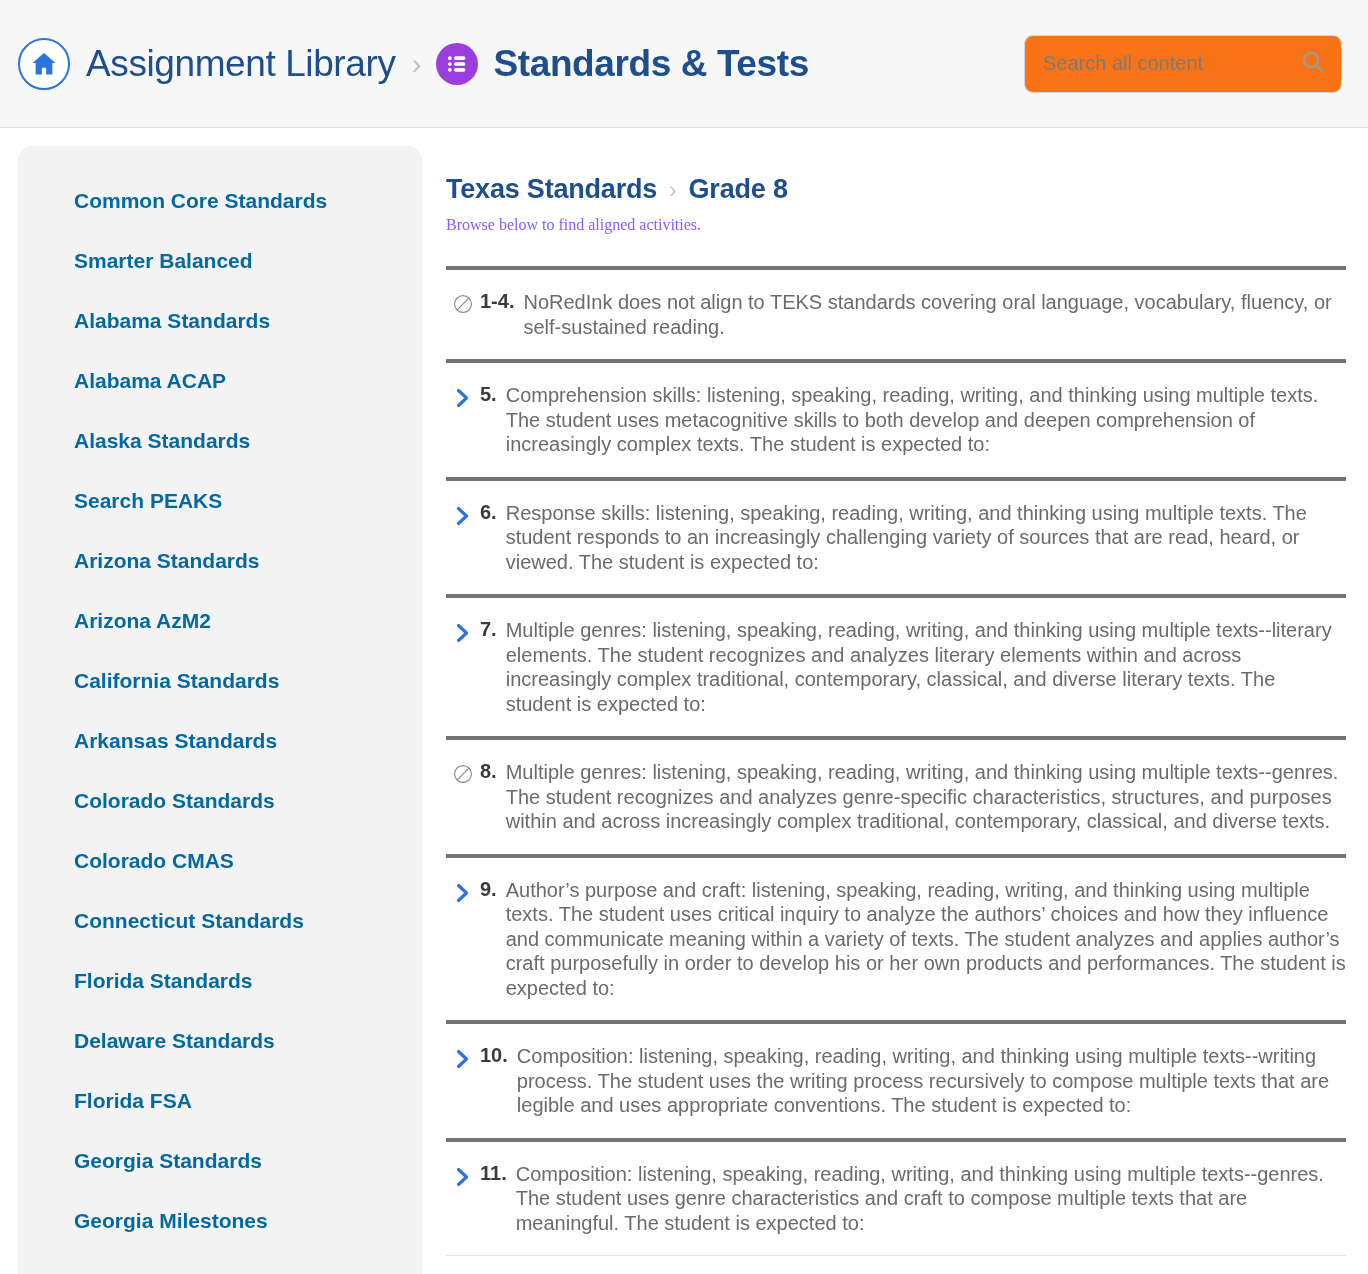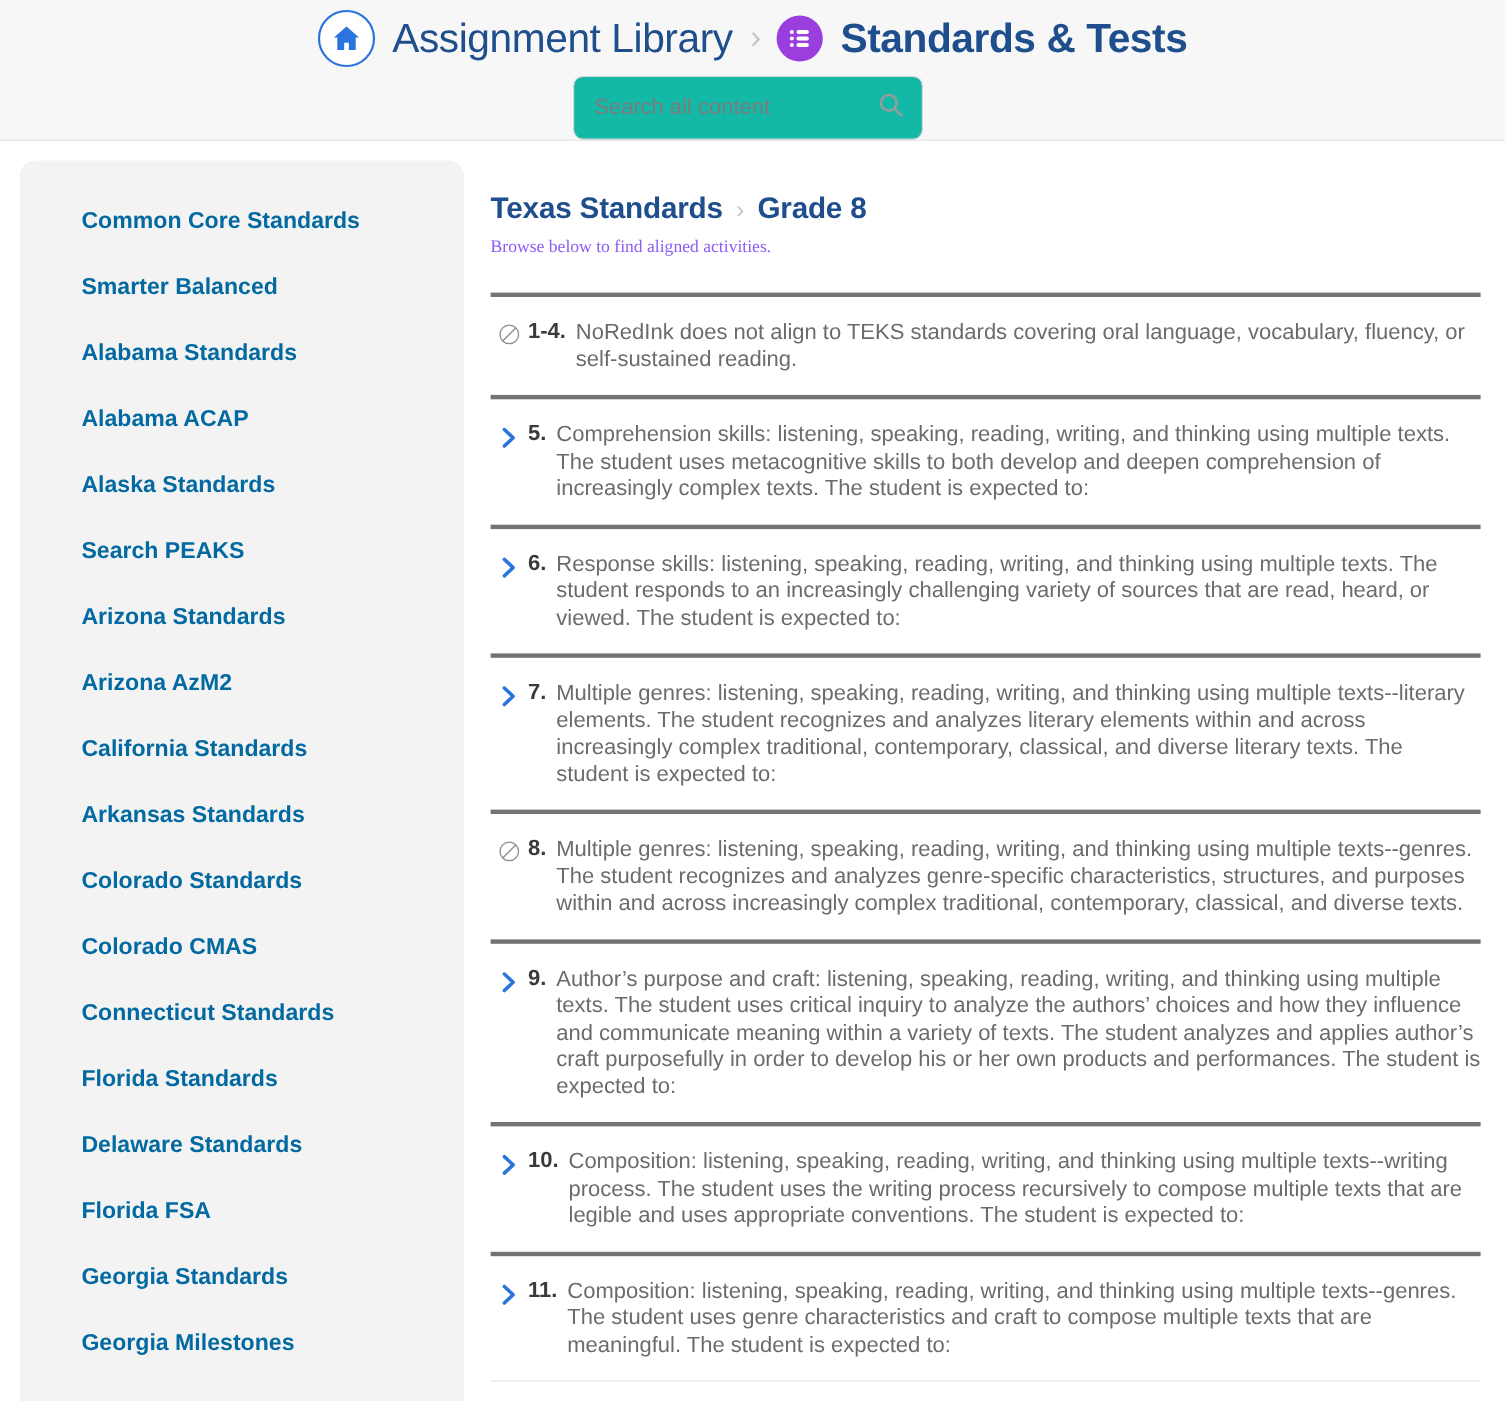--- a/index.html
+++ b/index.html
@@ -13,21 +13,20 @@
 
   
   #topbar {
     position: relative;
     height: 128px;
     background: #f7f7f7;
     border-bottom: 1px solid #e4e4e4;
     display: flex;
     align-items: center;
     padding: 0 18px;
-    flex-direction: column;
   }
   #breadcrumb {
     display: flex;
     align-items: center;
     flex: 1 1 auto;
     min-width: 0;
   }
   .crumb {
     display: flex;
     align-items: center;
@@ -73,21 +72,21 @@
     position: relative;
     width: 318px;
     flex: none;
     margin-right: 8px;
   }
   #search-input {
     width: 100%;
     height: 58px;
     border: 1px solid #d6d6d6;
     border-radius: 9px;
-    background: #14b8a6;
+    background: #f97316;
     font-size: 20px;
     font-family: "Liberation Sans", sans-serif;
     color: #333;
     padding: 0 52px 0 18px;
     outline: none;
   }
   #search-input::placeholder { color: #7c7c7c; }
   #search-icon {
     position: absolute;
     right: 16px; top: 50%;

